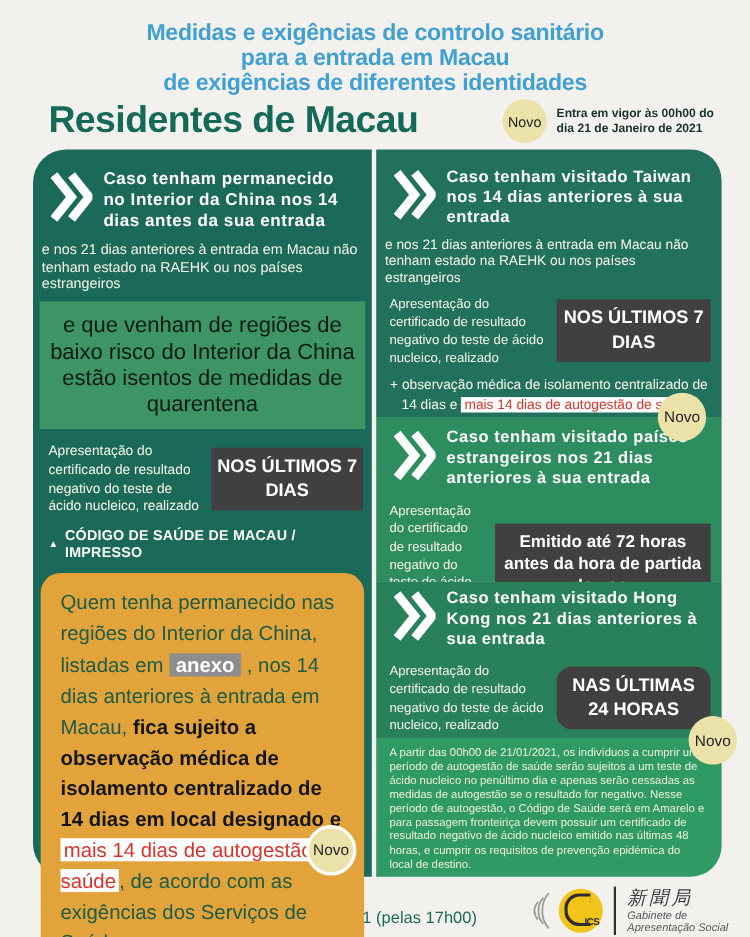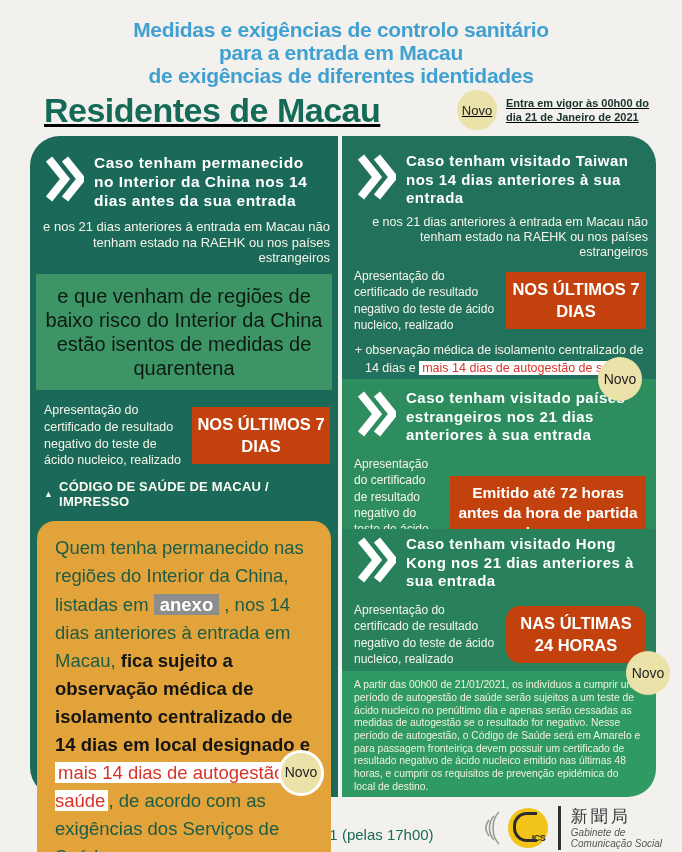--- a/index.html
+++ b/index.html
@@ -4,41 +4,41 @@
 <style>
   * { margin:0; padding:0; box-sizing:border-box; }
   body { background:#d8d8d6; }
   .page {
     width:682px; height:852px; background:#f2f1ee; position:relative;
     font-family:"Liberation Sans", sans-serif; margin:0 auto; overflow:hidden;
   }
   
   .header-titles { padding-top:18px; text-align:center; color:#41a0d2; font-weight:bold;
     font-size:21px; line-height:1.1; letter-spacing:-0.3px; }
-  .audience-row { display:flex; align-items:flex-end; margin:3px 24px 6px 44px;text-decoration:underline; }
+  .audience-row { display:flex; align-items:flex-start; margin:3px 24px 6px 44px; }
   .audience { color:#156a57; font-size:34px; font-weight:bold; letter-spacing:-0.5px; flex:1; }
   .effective { display:flex; align-items:center; gap:9px; }
   .novo { background:#ebe2a9; color:#222; border-radius:50%;
     display:flex; align-items:center; justify-content:center; font-size:13px; }
   .novo-lg { width:40px; height:40px; }
   .effective-text { font-size:11px; color:#17322b; font-weight:bold; line-height:1.3; width:152px; }
   
   .columns { display:flex; gap:4px; margin:0 24px 0 30px; height:661px; }
   .col-left { width:308px; background:#1b6a59; border-radius:30px 0 0 30px;
     color:#fff; position:relative; padding:12px 0 0 0; }
   .col-right { width:314px; display:flex; flex-direction:column; }
   .case-head { display:flex; gap:10px; padding:6px 10px 4px 16px; align-items:flex-start; }
   .chev { flex:0 0 38px; margin-top:2px; }
   .case-title { font-weight:bold; font-size:15.5px; line-height:1.22; letter-spacing:0.5px; color:#fff; }
-  .case-sub { text-align:right; font-size:13px; line-height:1.2; padding:4px 8px 0 8px; color:#f6f5ea; }
+  .case-sub { text-align:left; font-size:13px; line-height:1.2; padding:4px 8px 0 8px; color:#f6f5ea; }
   .exempt-box { background:#3d9565; color:#0d1a14; margin:8px 6px 0 6px; padding:10px 4px;
     text-align:center; font-size:20px; line-height:1.2; }
   .cert-row { display:flex; align-items:center; gap:8px; padding:12px 8px 0 14px; }
   .cert-text { flex:1; font-size:12.5px; line-height:1.35; color:#f6f5ea; }
-  .red-box { background:#c2410c; color:#fff; font-weight:bold; text-align:center;
+  .red-box { background:#404040; color:#fff; font-weight:bold; text-align:center;
     padding:7px 4px; font-size:16.5px; line-height:1.3; }
   .rb-left { width:138px; }
   .rb-tw { width:140px; }
   .rb-fe { width:196px; font-size:15.5px; font-weight:bold; }
   .rb-hk { width:140px;border-radius:14px; }
   .codigo-row { display:flex; align-items:center; gap:6px; padding:10px 8px 0 14px;
     font-weight:bold; font-size:13px; letter-spacing:0.2px; color:#fdfcf2; }
   .tri { font-size:9px; color:#fdfcf2; }
   
   .orange-box { background:#e3a33b; border-radius:18px; margin:12px 7px 0 7px;
@@ -73,21 +73,21 @@
   .update-date { color:#1b6a55; font-size:15px; }
   .logo { display:flex; align-items:center; gap:5px; margin-top:2px; }
   .logo-arcs { display:flex; align-items:center; }
   .logo-circle { width:40px; height:40px; background:#f2c318; border-radius:50%; position:relative; }
   .logo-g { position:absolute; left:5px; top:4px; width:24px; height:30px;
     border:3.5px solid #2c2c2c; border-right:none; border-radius:14px 0 0 14px; }
   .logo-ics { position:absolute; right:3px; bottom:5px; font-size:9px; font-weight:bold;
     color:#2c2c2c; letter-spacing:-0.5px; }
   .logo-bar { width:2.5px; height:44px; background:#2f2f2f; margin:0 5px; }
   .logo-text { display:flex; flex-direction:column; line-height:1.15; }
-  .logo-cn { font-size:17px; color:#3a3a3a; letter-spacing:3px; }
+  .logo-cn { font-size:17px; color:#3a3a3a; letter-spacing:3px;font-style:italic; }
   .logo-pt { font-size:10px; color:#555; font-style:italic; }
 </style>
 </head>
 <body>
 
 <div class="page">
 
   <div class="header-titles">
     <div>Medidas e exigências de controlo sanitário</div>
     <div>para a entrada em Macau</div>
@@ -209,18 +209,18 @@
         <path d="M6 12 C2 17 2 23 6 28" stroke="#9a9a98" stroke-width="1.6" fill="none"></path>
       </svg>
       <div class="logo-circle">
         <div class="logo-g"></div>
         <div class="logo-ics">ICS</div>
       </div>
       <div class="logo-bar"></div>
       <div class="logo-text">
         <div class="logo-cn">新聞局</div>
         <div class="logo-pt">Gabinete de</div>
-        <div class="logo-pt">Comunicação Social</div>
+        <div class="logo-pt">Apresentação Social</div>
       </div>
     </div>
   </div>
 
 </div>
 
 </body></html>

